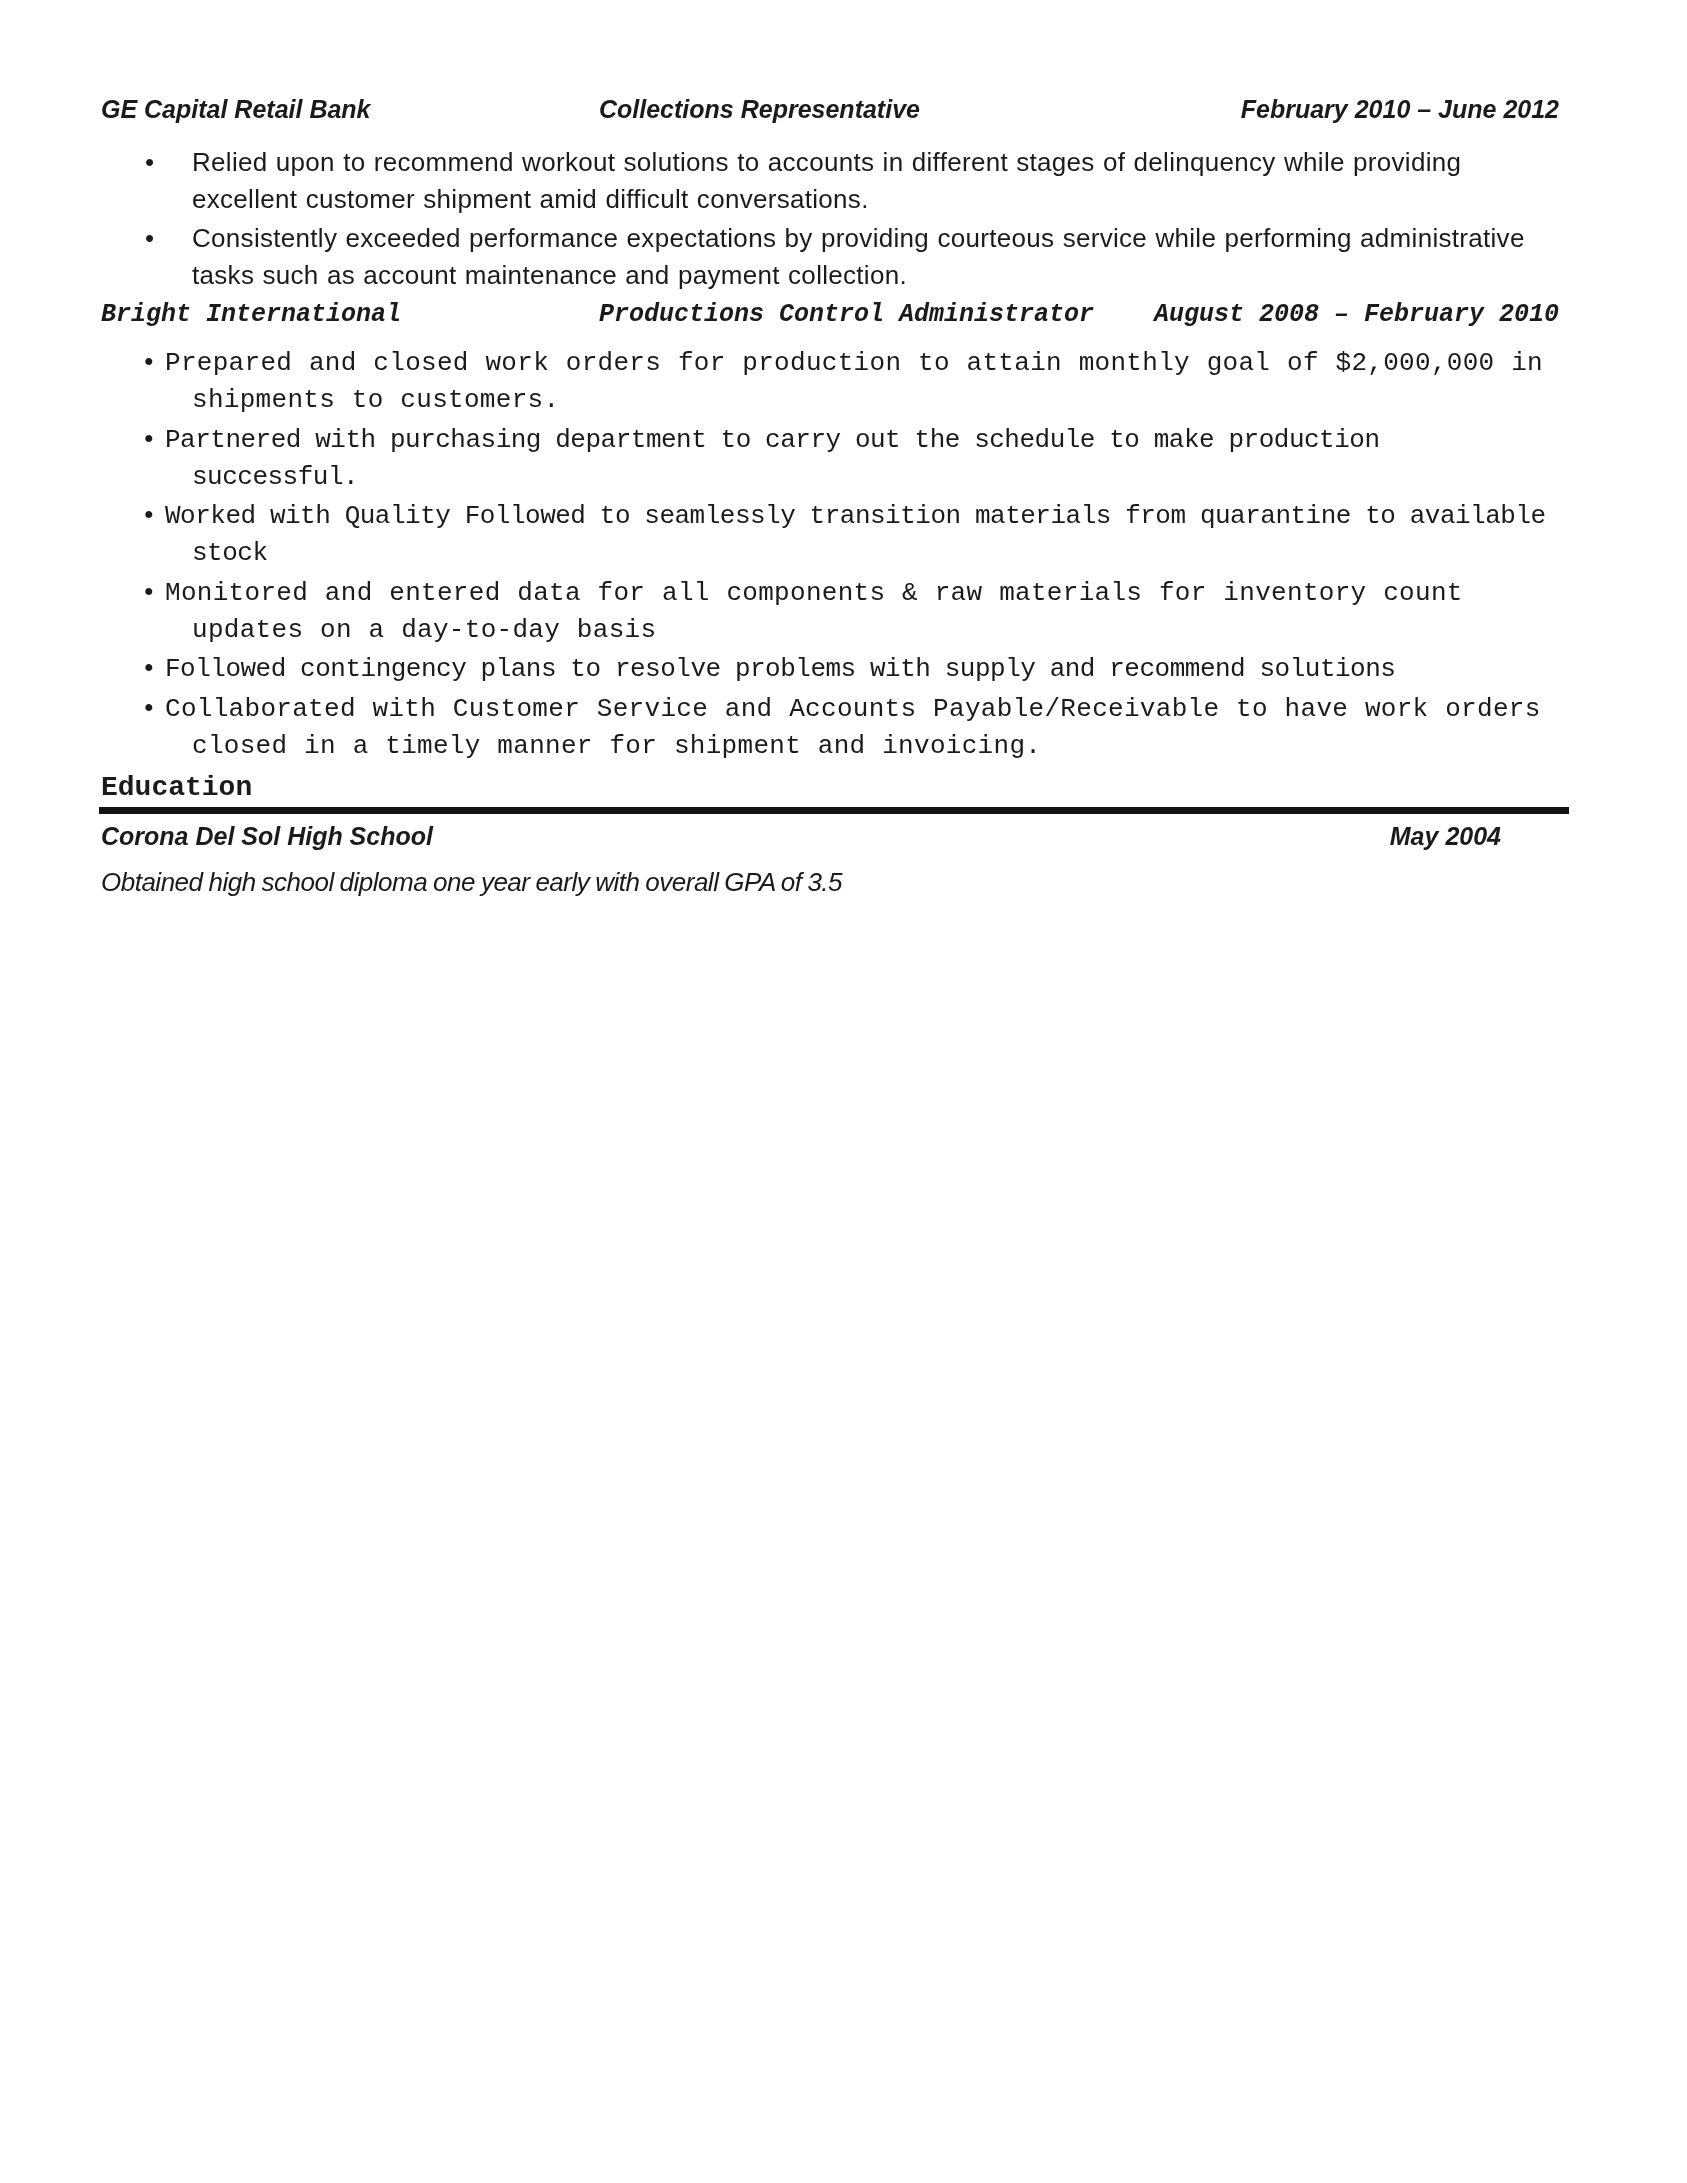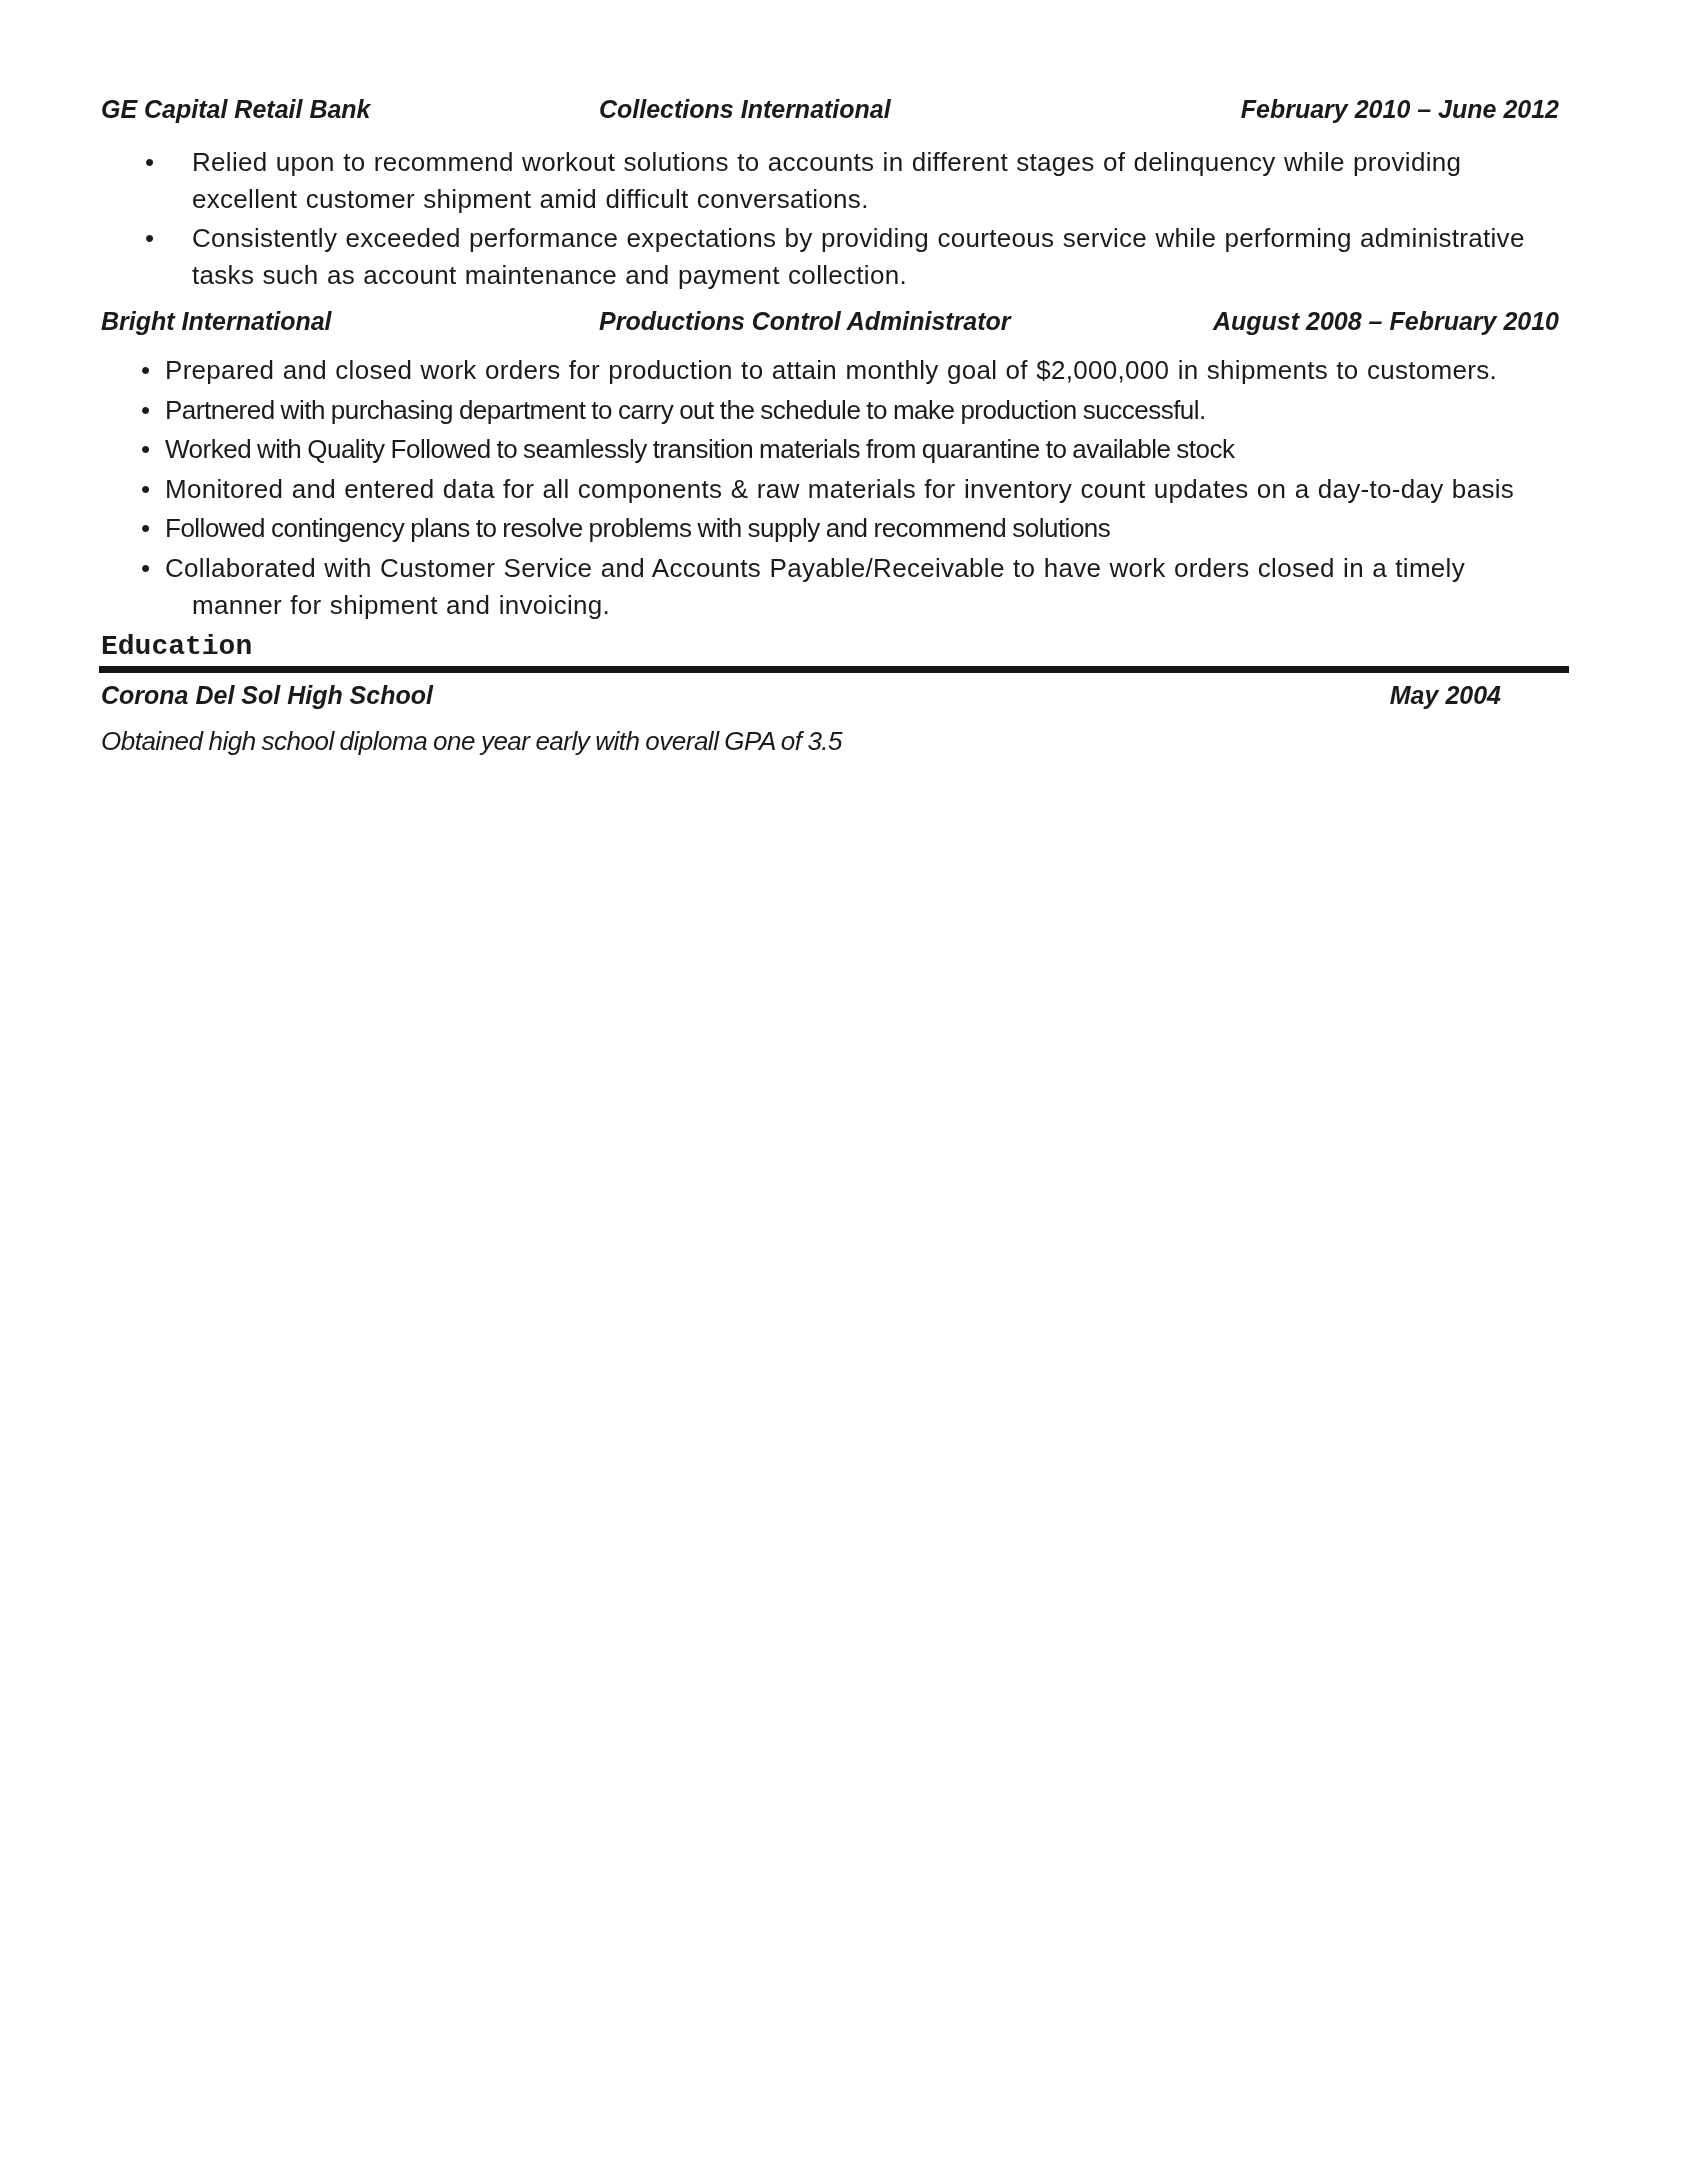--- a/index.html
+++ b/index.html
@@ -21,21 +21,21 @@
   .job-header {
     position: relative;
     font-weight: bold;
     font-style: italic;
     font-size: 25px;
     line-height: 35px;
     white-space: nowrap;
   }
   .job-header .jobtitle { position: absolute; left: 498px; top: 0; }
   .job-header .dates    { position: absolute; right: 0; top: 0; }
-  .job2 { margin-top: 10px; }
+  .job2 { margin-top: 3px; font-family: Liberation Mono, monospace; }
 
   ul.bullets {
     list-style: none;
     margin: 0;
     padding: 0;
   }
   ul.style-a { margin-top: 16.5px; }
   ul.style-b { margin-top: 13px; }
   li.bullet {
     font-size: 26px;
@@ -80,21 +80,21 @@
   }
 </style>
 </head>
 <body>
 
 <div class="page">
 
   <section>
     <div class="job-header">
       <span class="company">GE Capital Retail Bank</span>
-      <span class="jobtitle">Collections International</span>
+      <span class="jobtitle">Collections Representative</span>
       <span class="dates">February 2010 – June 2012</span>
     </div>
     <ul class="bullets style-a">
         <li class="bullet sp-wide"><span class="dot">•</span><span>Relied upon to recommend workout solutions to accounts in different stages of delinquency while providing excellent customer shipment amid difficult conversations.</span></li>
         <li class="bullet sp-wide"><span class="dot">•</span><span>Consistently exceeded performance expectations by providing courteous service while performing administrative tasks such as account maintenance and payment collection.</span></li>
       </ul>
   </section>
 
   <section class="job2">
     <div class="job-header">

